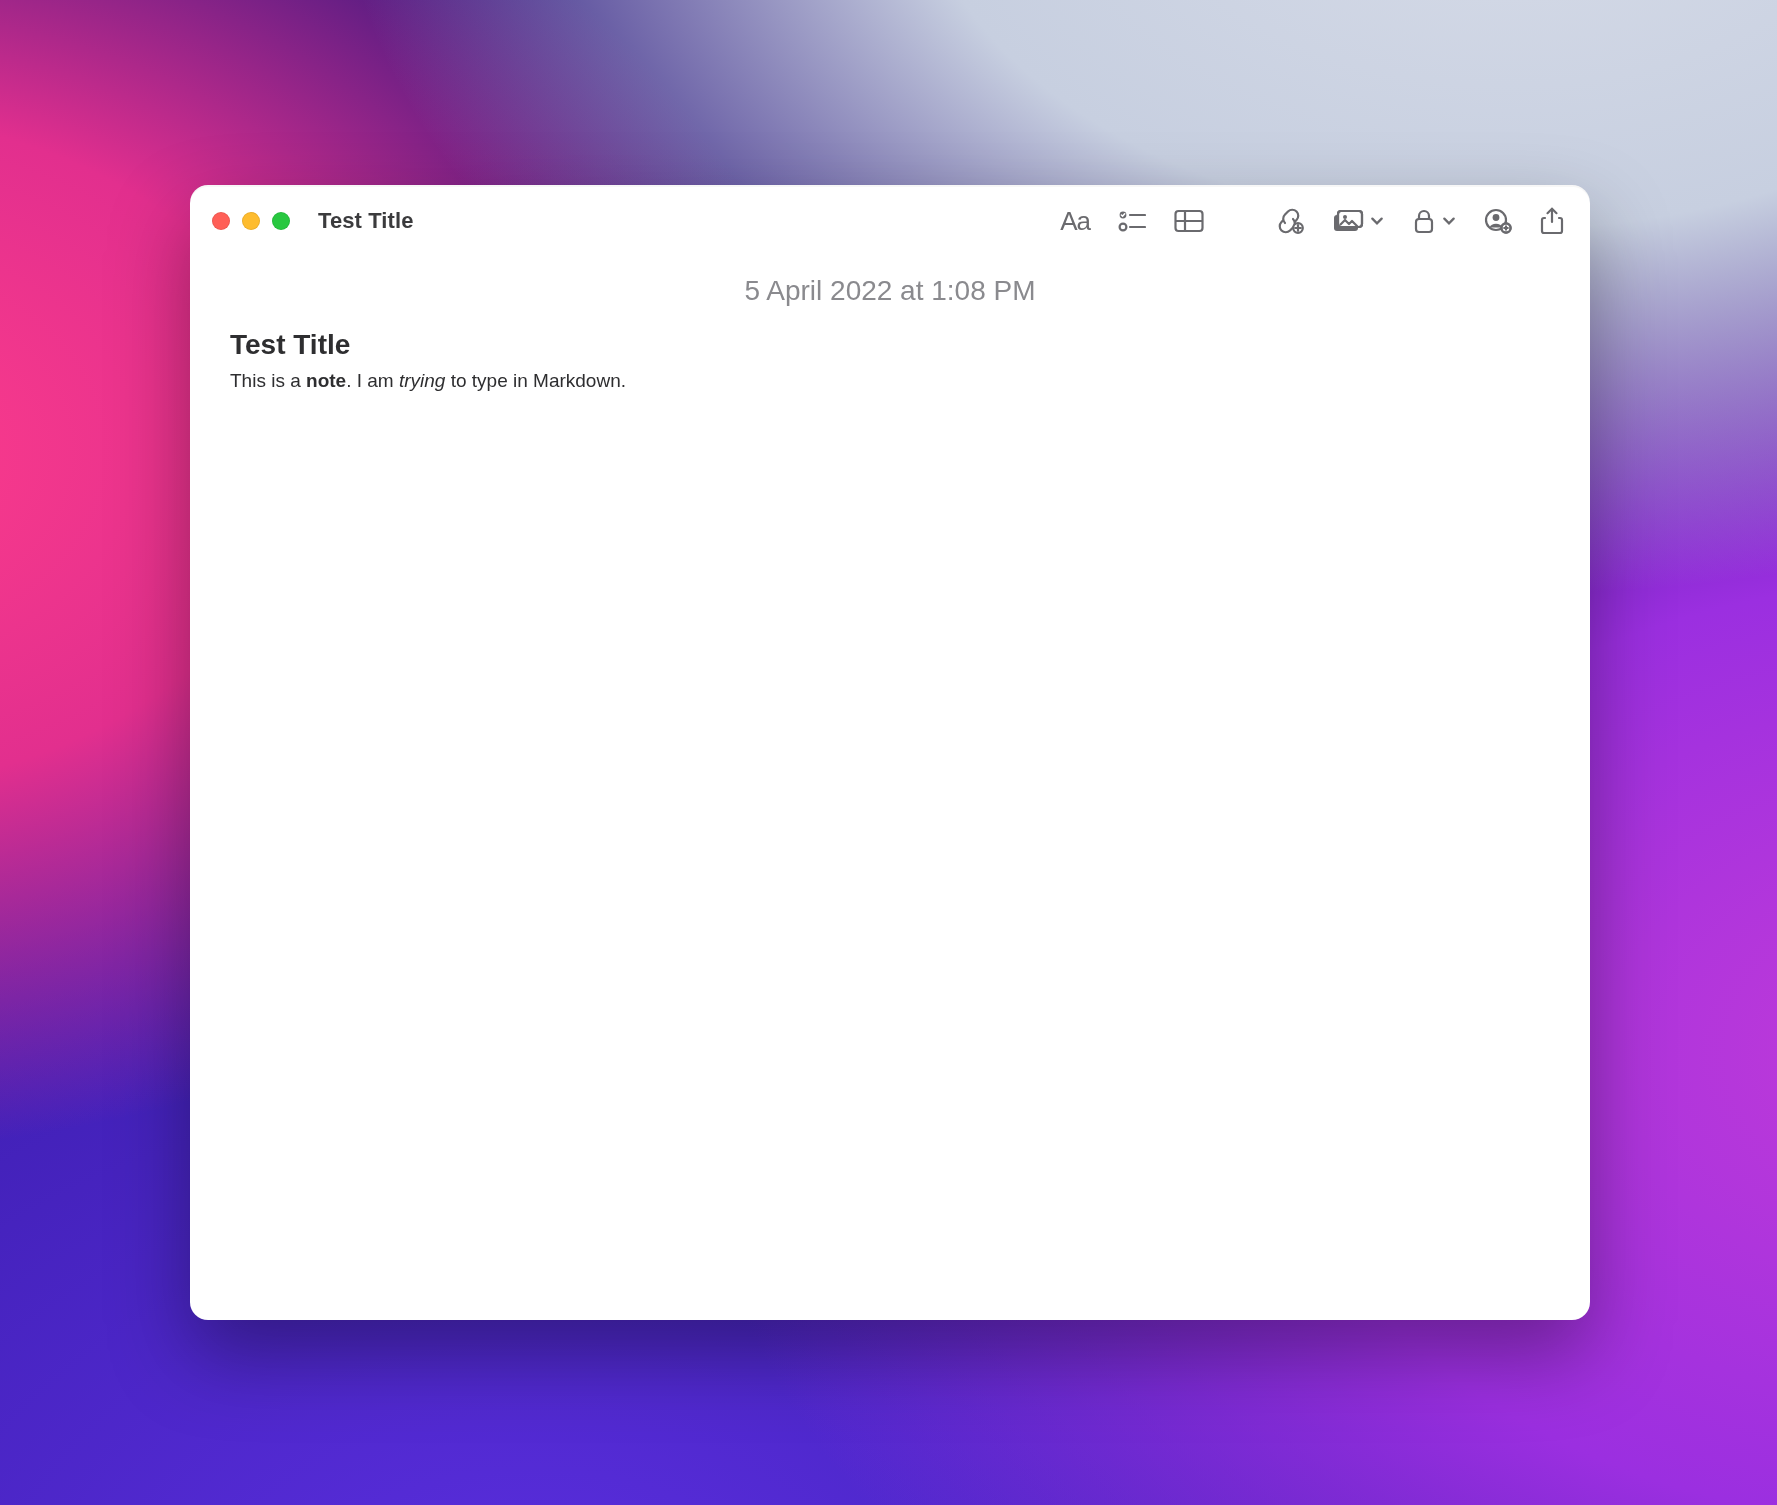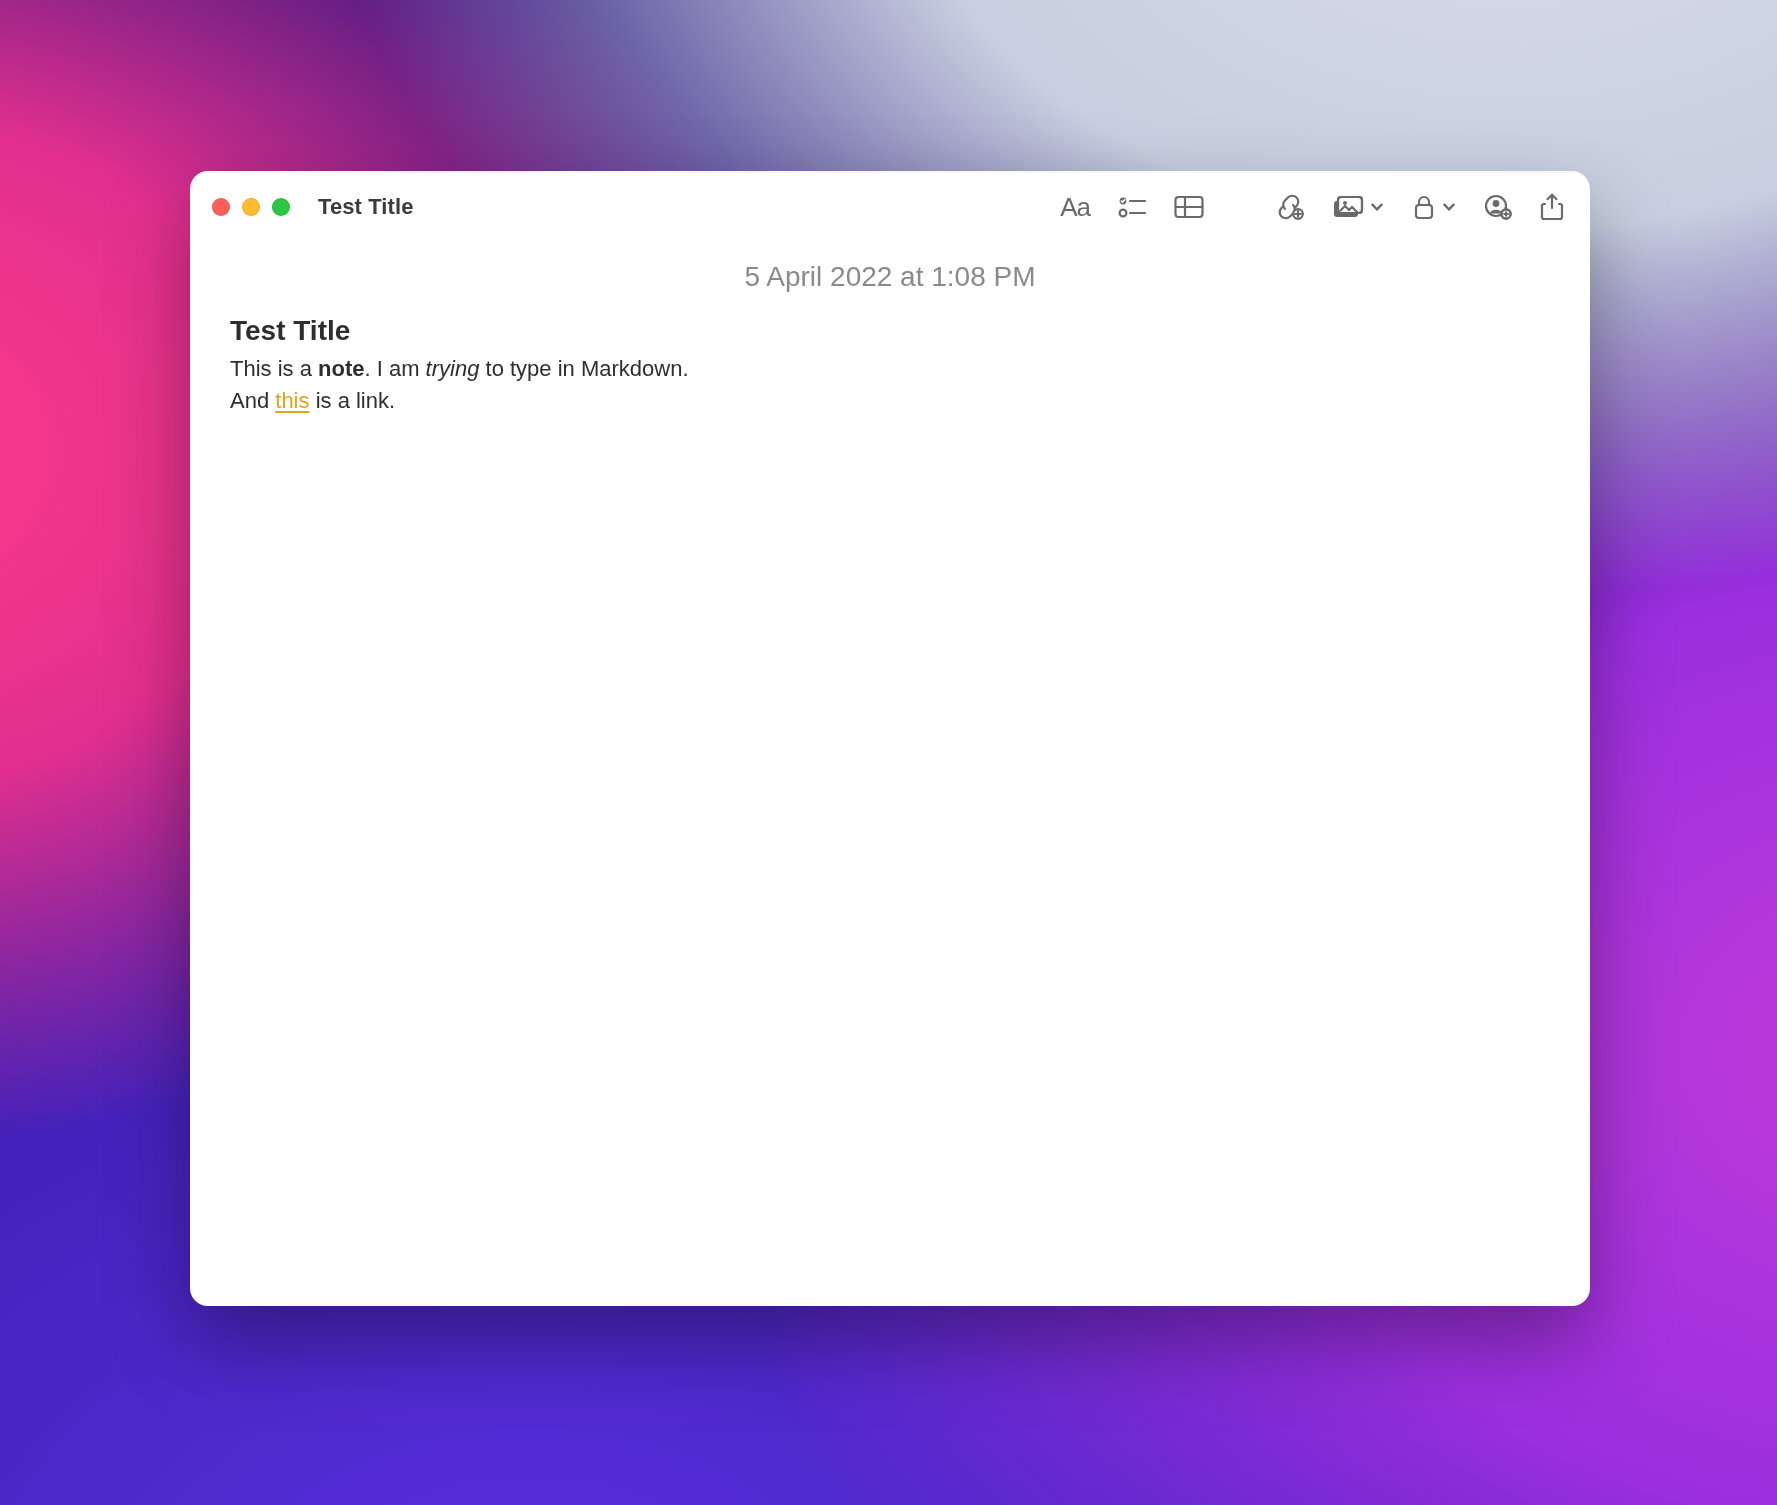--- a/index.html
+++ b/index.html
@@ -18,21 +18,21 @@
         radial-gradient(120% 90% at 85% -10%, #d7dce8 0%, #c7cfe0 28%, rgba(199,207,224,0) 55%),
         radial-gradient(90% 75% at -10% 30%, #ff3d8b 0%, #e22f8e 30%, rgba(226,47,142,0) 62%),
         radial-gradient(110% 90% at 110% 70%, #c23bd8 0%, #9b2fe0 35%, rgba(155,47,224,0) 65%),
         radial-gradient(120% 100% at 30% 110%, #5b2fe0 0%, #3f1fb3 50%, #2e1780 100%),
         linear-gradient(180deg, #b9c2d9 0%, #a5aecb 25%, #b33bc9 55%, #5a2fe0 100%);
     }
 
     .window {
       position: absolute;
       left: 190px;
-      top: 171px;
+      top: 185px;
       width: 1400px;
       height: 1135px;
       background: #ffffff;
       border-radius: 18px;
       box-shadow: 0 35px 80px rgba(0,0,0,0.35), 0 2px 0 rgba(0,0,0,0.03) inset;
       overflow: hidden;
       display: flex;
       flex-direction: column;
     }
 
@@ -85,21 +85,21 @@
     }
 
     .note-title {
       font-size: 28px;
       font-weight: 800;
       color: #2e2e30;
       margin-bottom: 6px;
     }
 
     .body {
-      font-size: 22px;
+      font-size: 19px;
       line-height: 1.45;
       color: #2e2e30;
     }
     .body .bold { font-weight: 700; }
     .body .italic { font-style: italic; }
     .body a.link { color: #e1a31a; text-decoration: underline; text-underline-offset: 3px; }
 
   </style>
 </head>
 <body>
@@ -197,20 +197,17 @@
       </div>
     </div>
 
     <div class="content">
       <div class="timestamp">5 April 2022 at 1:08 PM</div>
       <div class="note-title">Test Title</div>
       <div class="body">
         <div>
           <span>This is a </span><span class="bold">note</span><span>. I am </span><span class="italic">trying</span><span> to type in Markdown.</span>
         </div>
-        <div>
-          <span>And </span><a href="#" class="link">this</a><span> is a link.</span>
-        </div>
       </div>
     </div>
 
   </div>
 </div>
 
 </body></html>

